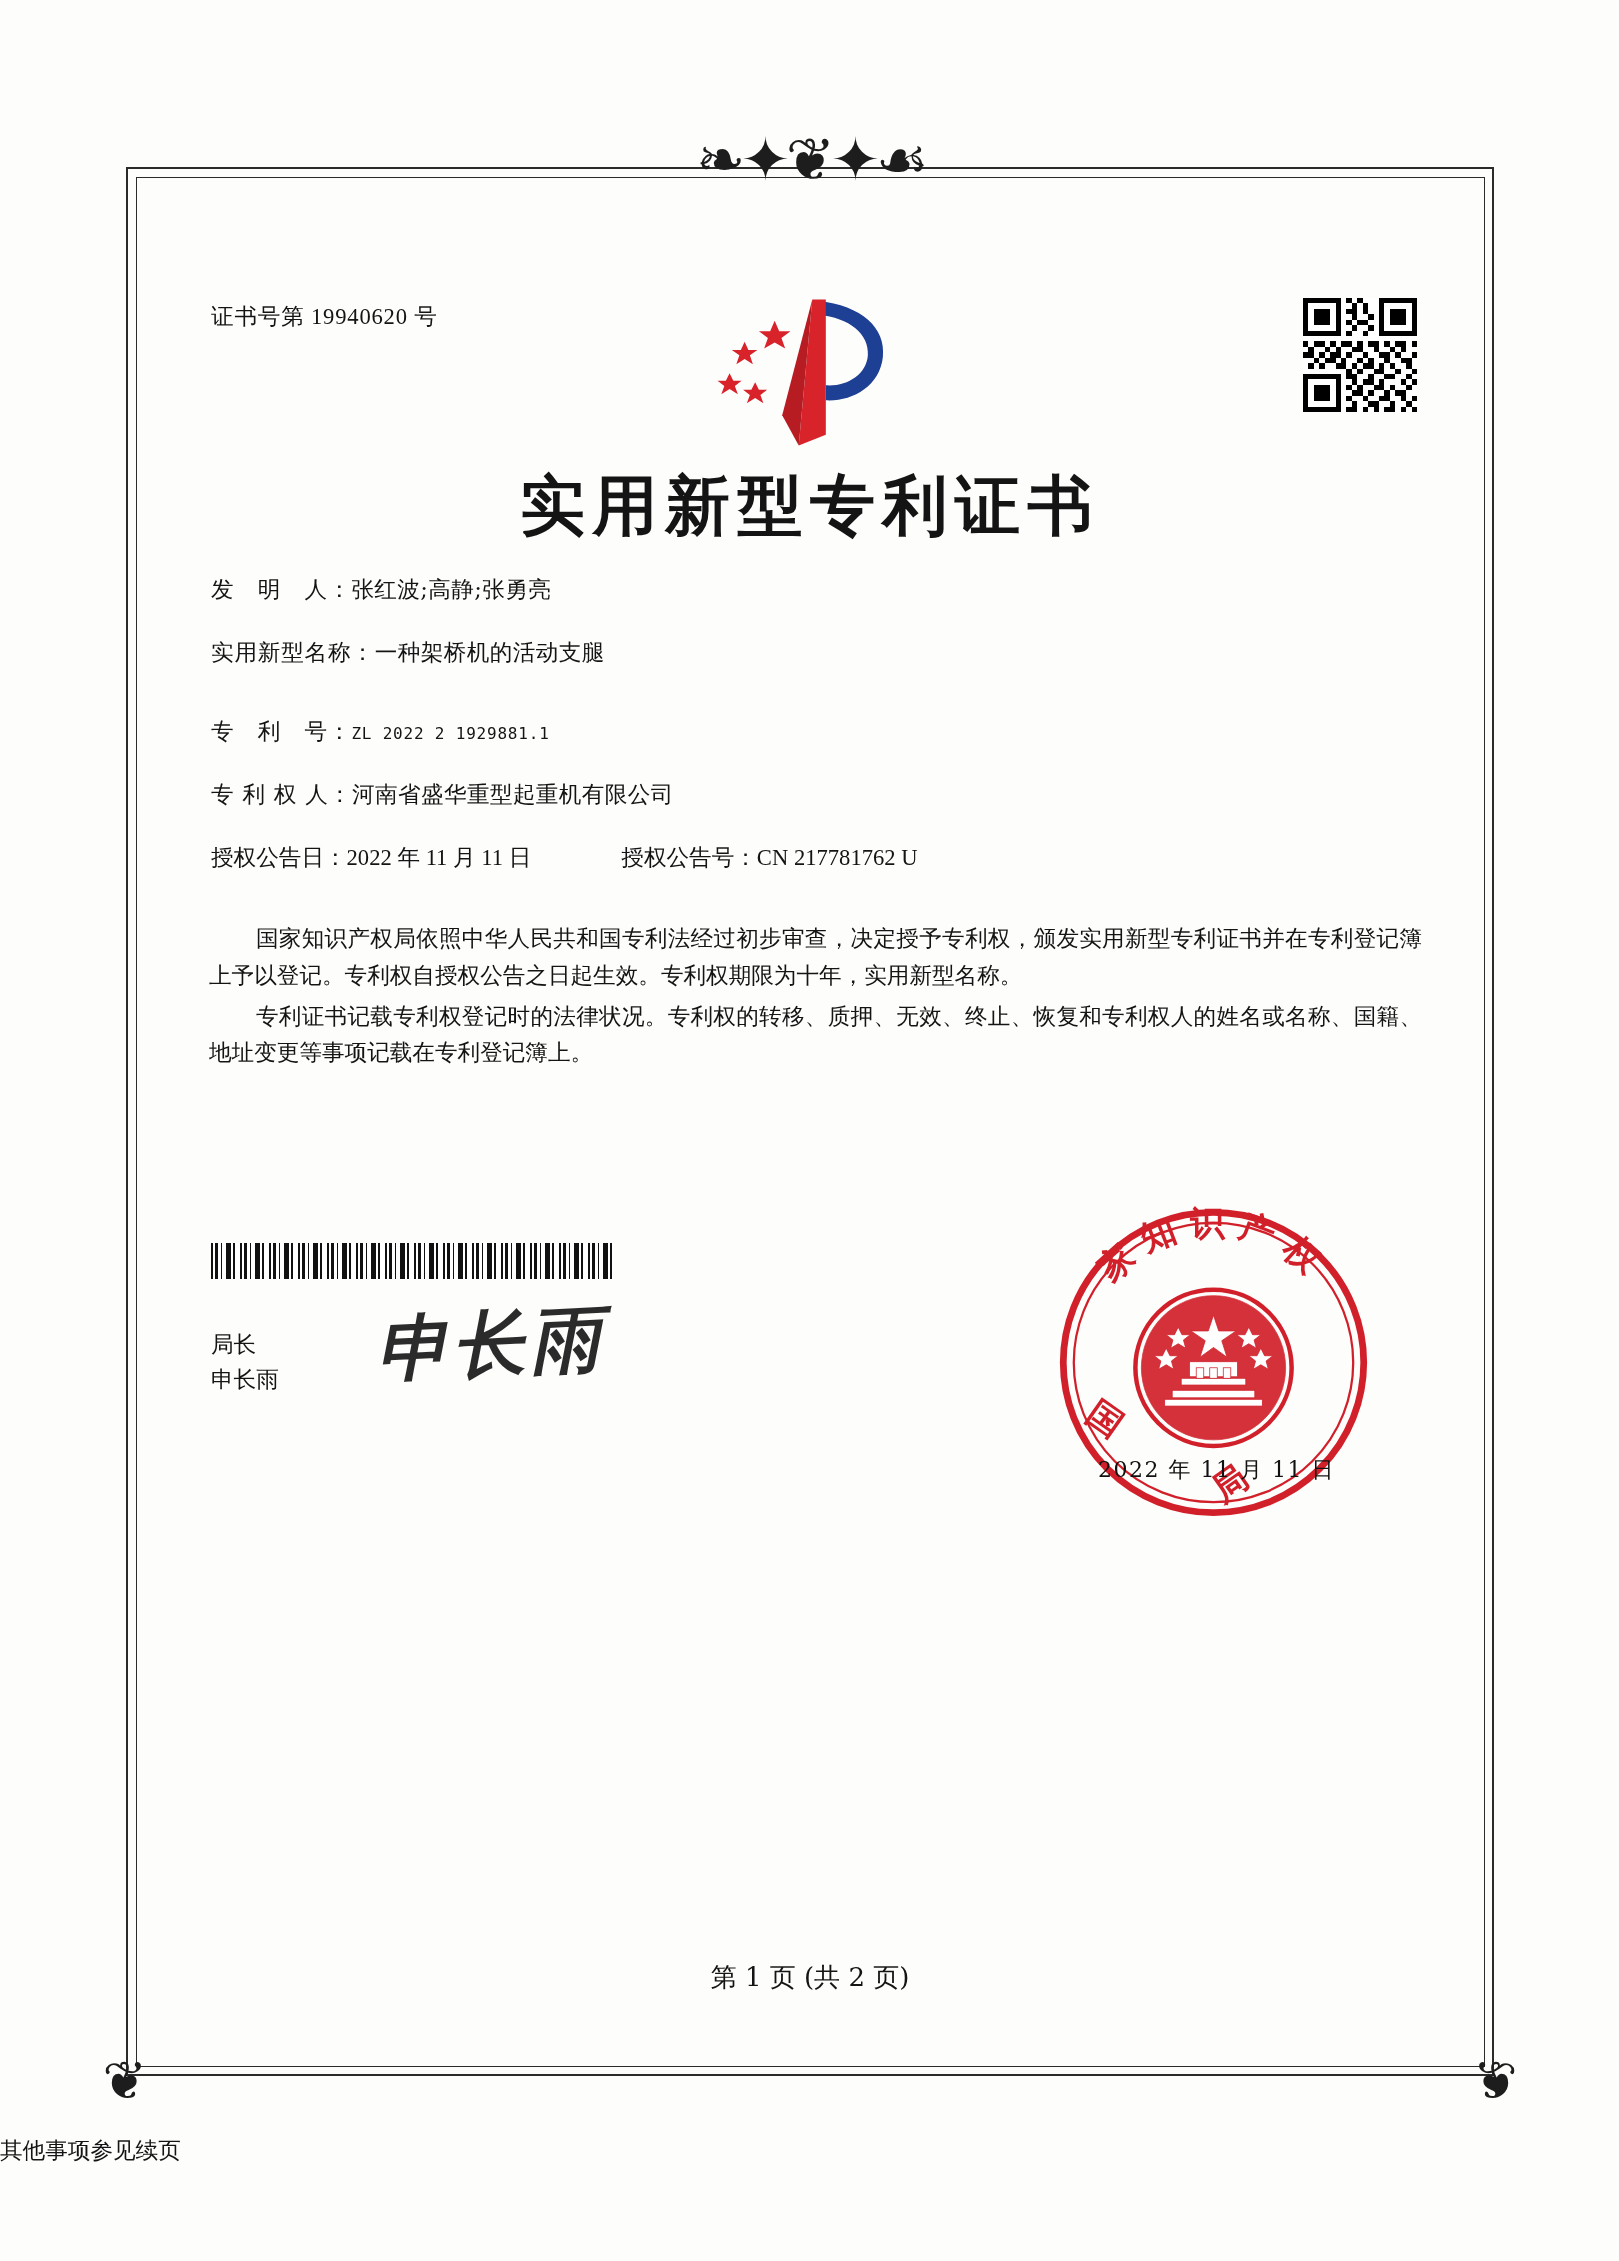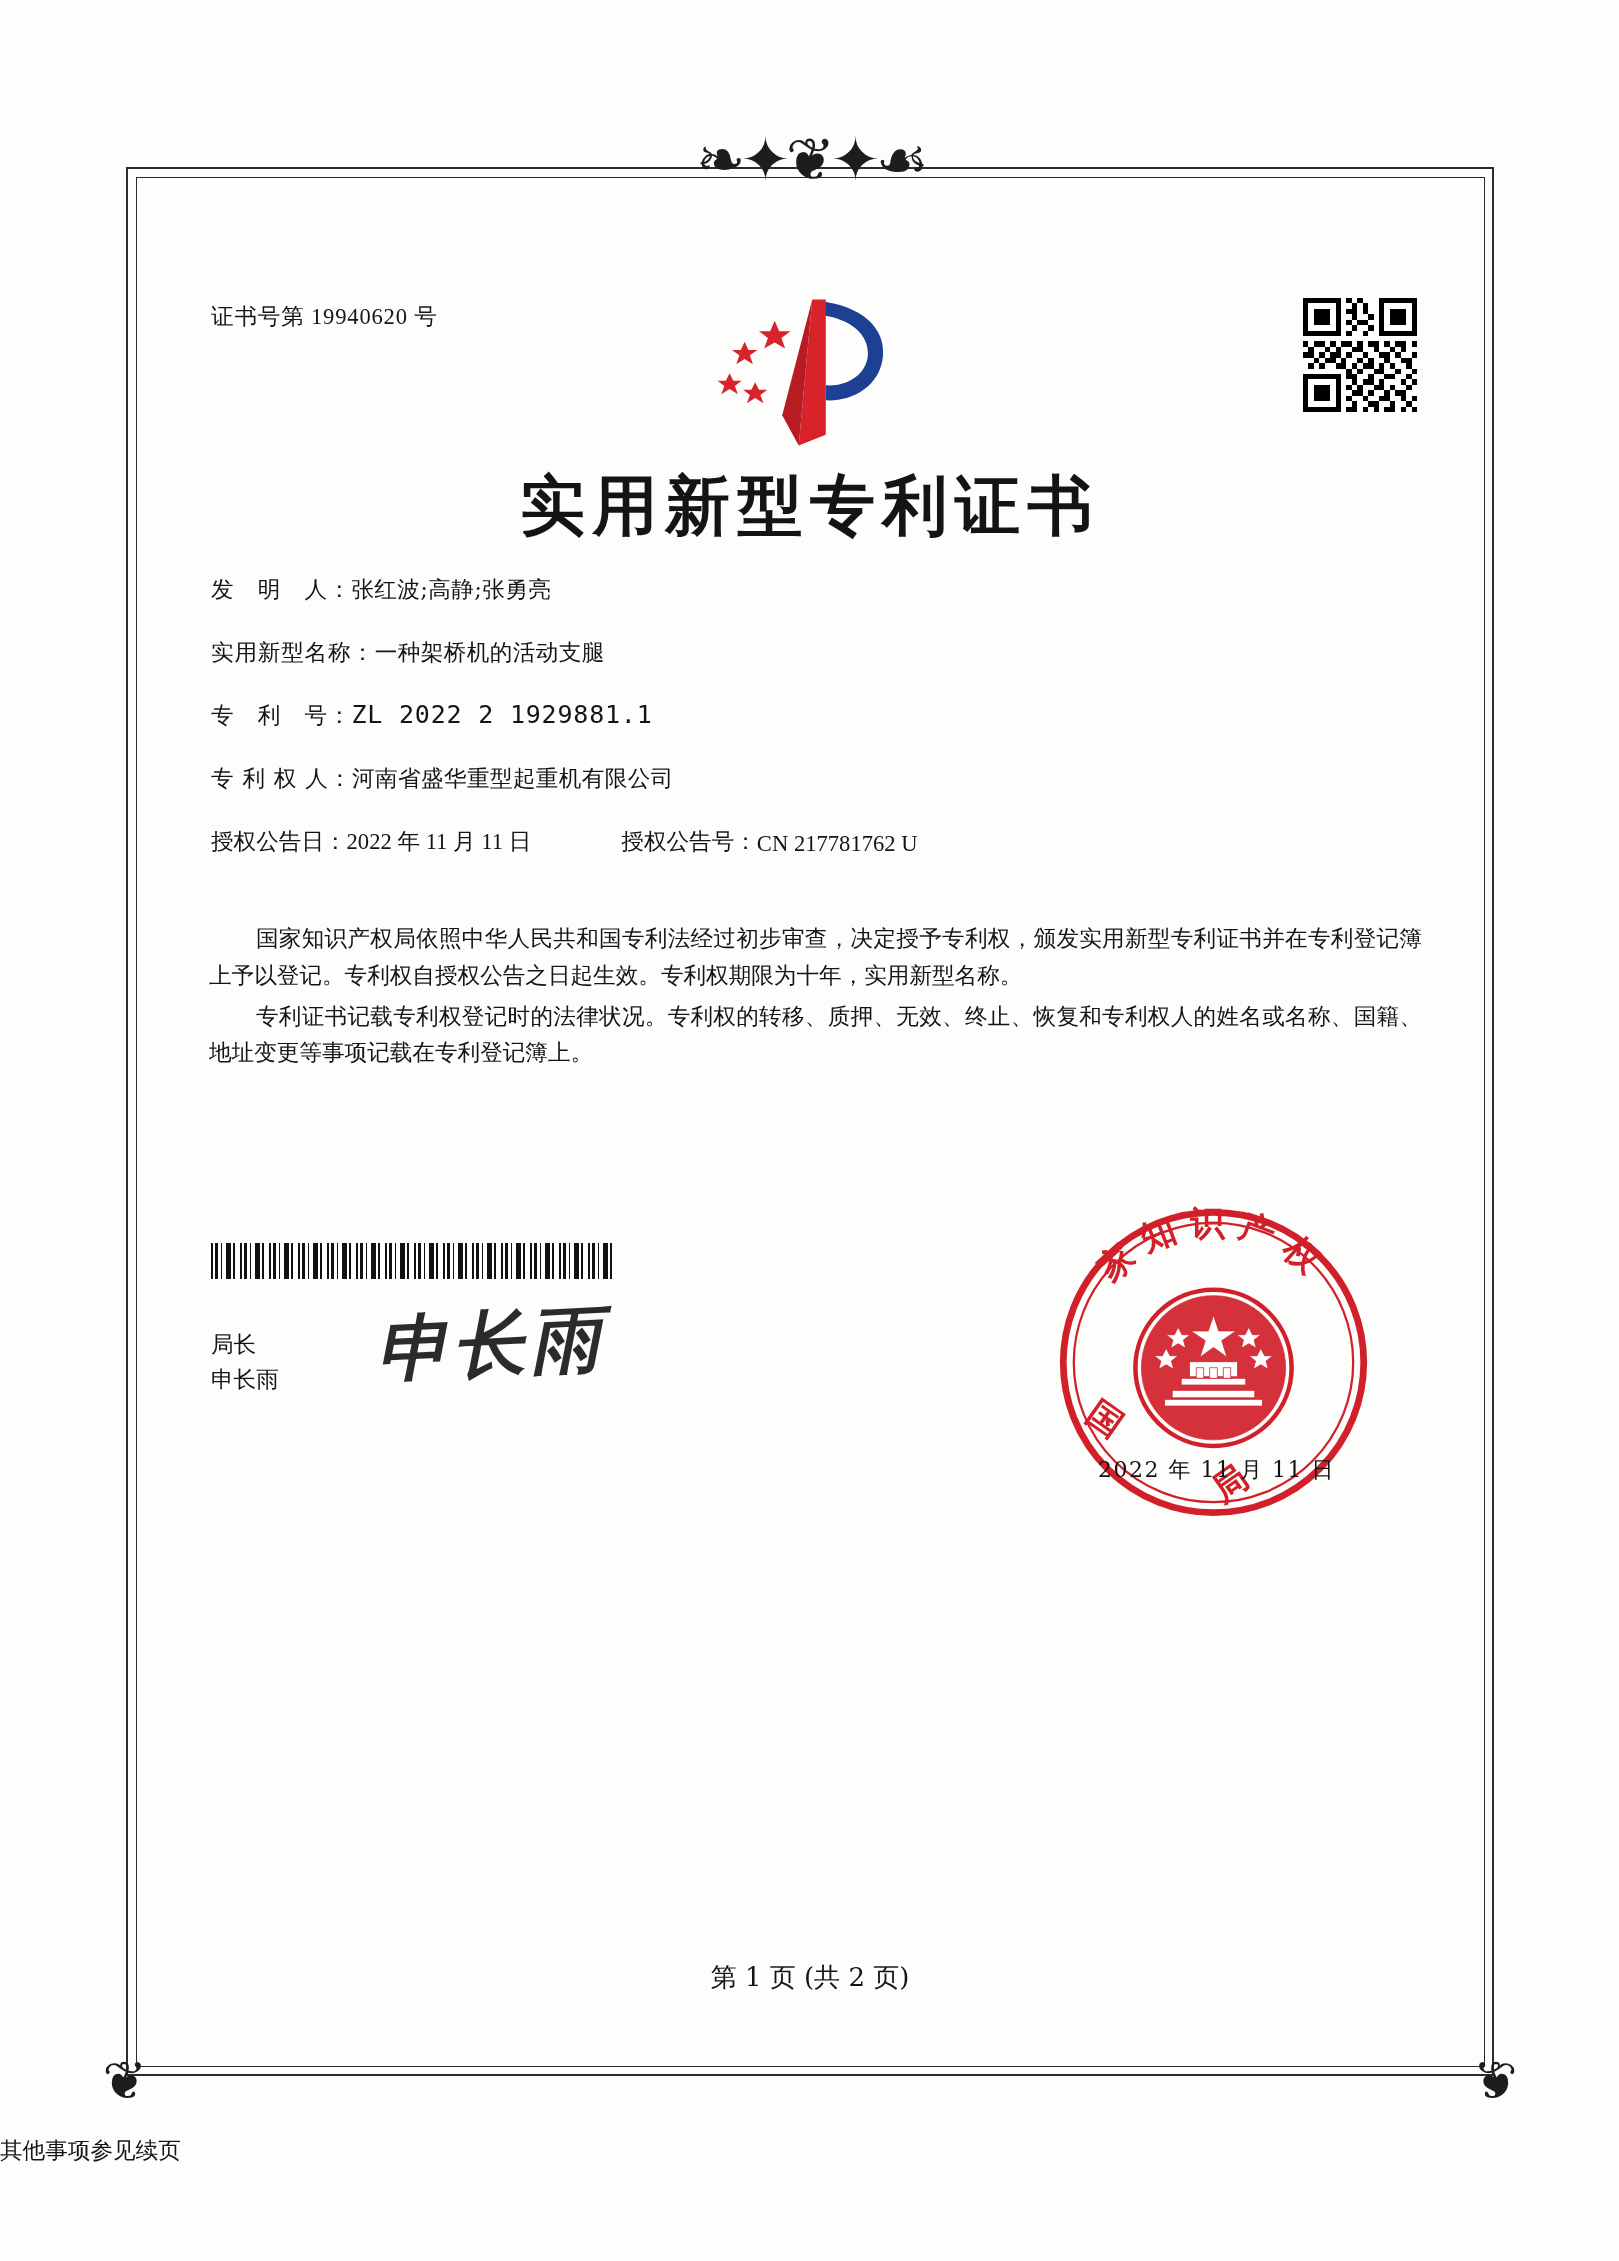--- a/index.html
+++ b/index.html
@@ -123,26 +123,27 @@
   .row .label {
     font-family: "DejaVu Serif", "Liberation Serif", serif;
     letter-spacing: 0.8px;
   }
   .row .value {
     font-family: "DejaVu Serif", "Liberation Serif", serif;
     letter-spacing: 0.4px;
   }
   .row .value.mono {
     font-family: "DejaVu Sans Mono", "Liberation Mono", monospace;
-    font-size: 25px;
+    font-size: 16px;
     letter-spacing: 0.8px;
+    margin-top: 24px;
   }
   .row-split {
     display: flex;
-    align-items: flex-end;
+    align-items: center;
     font-size: 22.6px;
     white-space: nowrap;
   }
   .row-split .gap { width: 90px; }
 
   
   .paragraphs {
     position: absolute;
     left: 81px;
     top: 751px;

